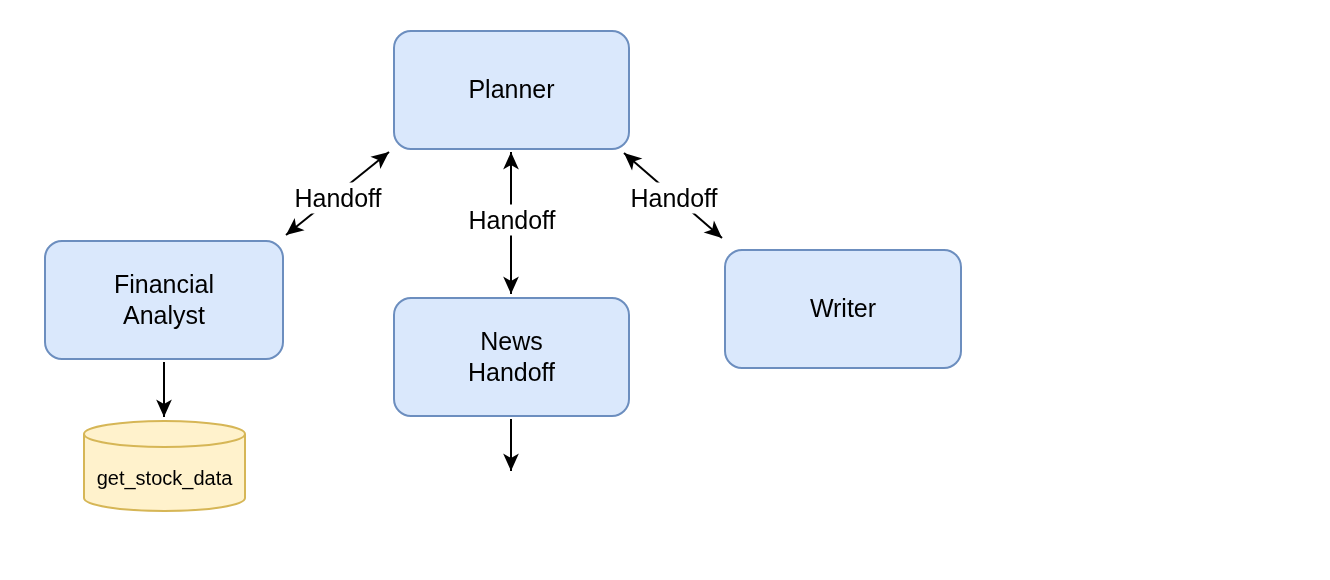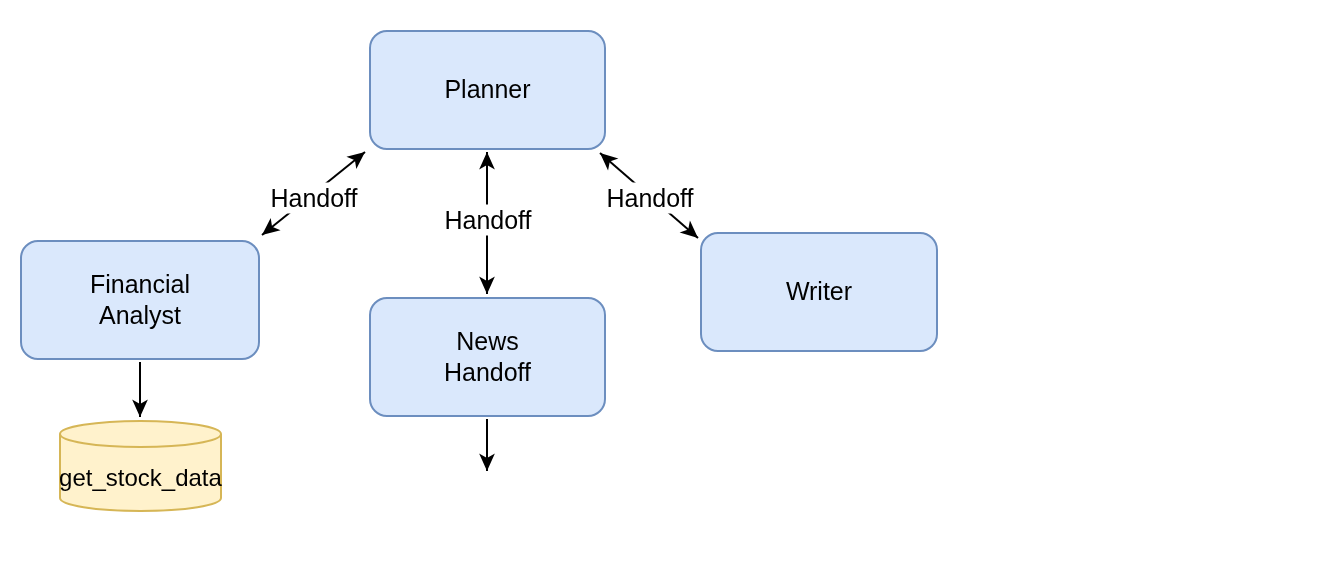--- a/index.html
+++ b/index.html
@@ -8,20 +8,21 @@
     background: #ffffff;
   }
   .canvas {
     position: relative;
     width: 1084px;
     height: 580px;
     background: var(--canvas-bg, #ffffff);
     font-family: "Liberation Sans", sans-serif;
     color: #000000;
     overflow: hidden;
+    margin-left: 24px;
   }
   .edges {
     position: absolute;
     left: 0;
     top: 0;
     width: 1330px;
     height: 580px;
     pointer-events: none;
   }
   .edges line {
@@ -40,42 +41,42 @@
     text-align: center;
     font-size: 25px;
     line-height: 1.25;
   }
   .node-label {
     white-space: pre-line;
   }
   #node-planner            { left: 369px; top: 30px;  width: 237px; height: 120px; }
   #node-financial-analyst  { left: 20px;  top: 240px; width: 240px; height: 120px; }
   #node-news-analyst       { left: 369px; top: 297px; width: 237px; height: 120px; }
-  #node-writer             { left: 700px; top: 232px; width: 238px; height: 120px; text-align: center; }
+  #node-writer             { left: 700px; top: 249px; width: 238px; height: 120px; text-align: center; }
 
   .cylinder {
     position: absolute;
   }
   .cylinder svg {
     position: absolute;
     left: 0;
     top: 0;
     display: block;
   }
   .cyl-body, .cyl-top {
     fill: var(--tool-fill, #fff2cc);
     stroke: var(--tool-stroke, #d6b656);
     stroke-width: 2;
   }
   .cyl-label {
     position: absolute;
     left: 0;
     right: 0;
     text-align: center;
-    font-size: 24px;
+    font-size: 20px;
     line-height: 24px;
   }
   #tool-get-stock-data { left: 58px;  top: 420px; width: 165px; height: 93px; }
   #tool-get-stock-data .cyl-label { top: 46px; }
   #tool-get-news       { left: 405px; top: 476px; width: 163px; height: 84px; }
   #tool-get-news .cyl-label { top: 42px; }
 
   .edge-label {
     position: absolute;
     transform: translate(-50%, -50%);

